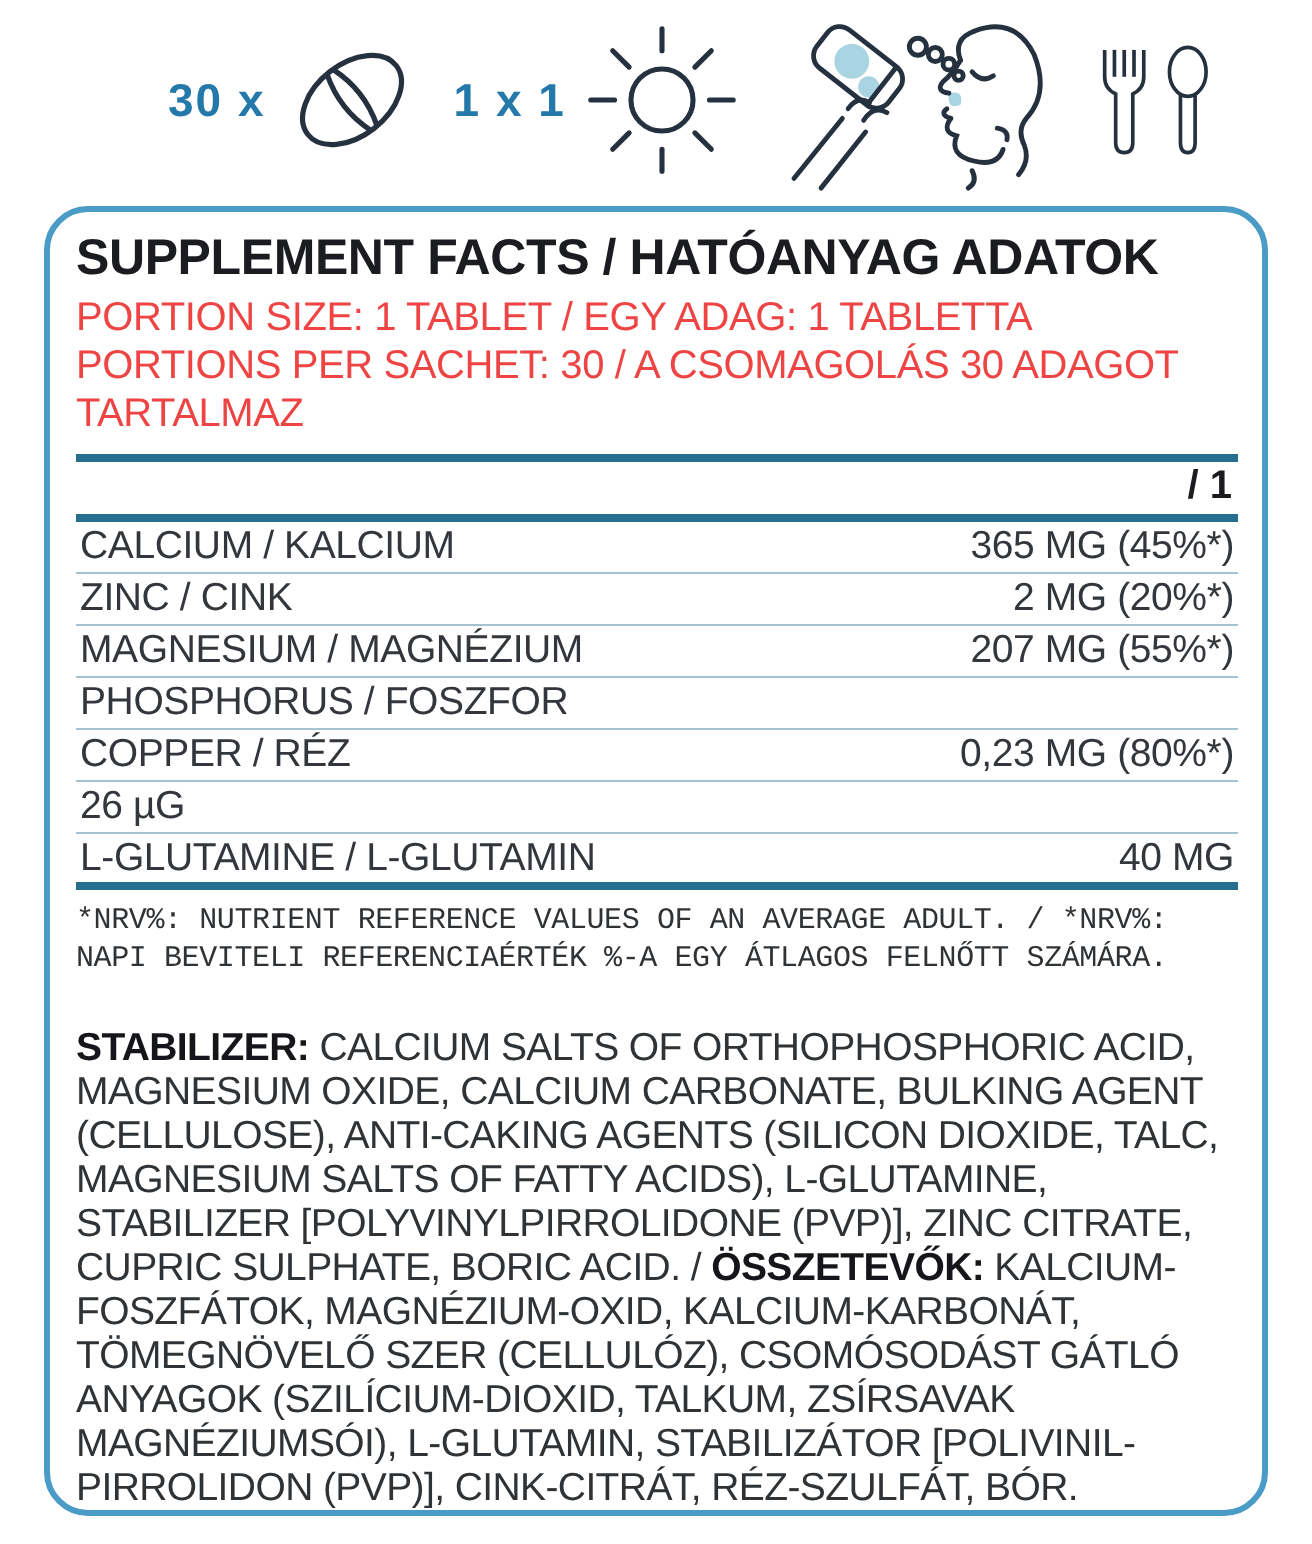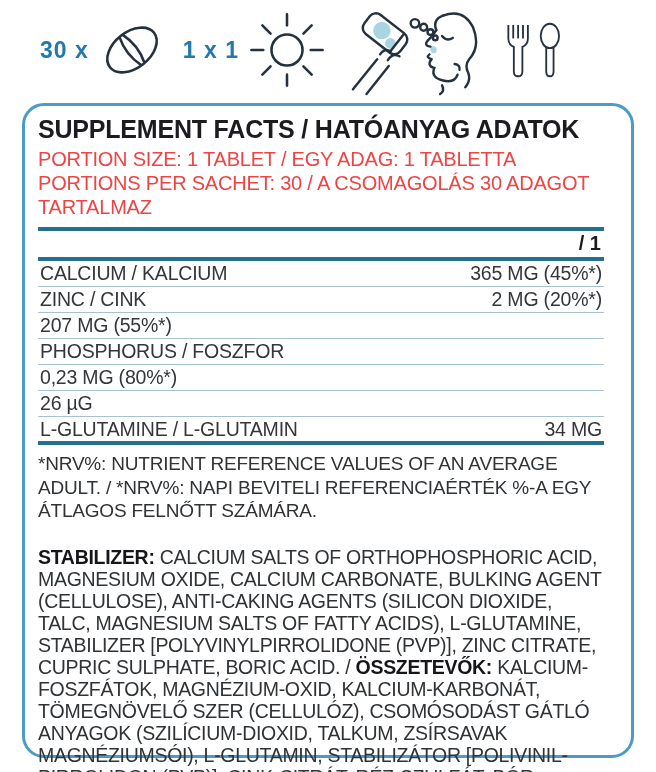--- a/index.html
+++ b/index.html
@@ -4,32 +4,32 @@
 <style>
   html,body{margin:0;padding:0;}
   body{
     width:656px;height:772px;background:#ffffff;position:relative;overflow:hidden;
     font-family:"Liberation Sans", sans-serif;
     -webkit-font-smoothing:antialiased;
   }
   
   .icons-row{
     position:absolute;left:0;top:0;width:656px;height:100px;
-    display:flex;align-items:center;padding-left:40px;box-sizing:border-box;gap:10px;
+    display:flex;align-items:center;padding-left:84px;box-sizing:border-box;gap:10px;
   }
   .qty-label{
     font-size:23px;font-weight:bold;color:#2478aa;letter-spacing:1px;white-space:nowrap;
   }
   .icn{flex:0 0 auto;display:block;}
 
   
   .panel{
     position:absolute;left:22px;top:103px;width:612px;height:655px;box-sizing:border-box;
     border:3.5px solid #4a9bc6;border-radius:22px;
-    padding:7px 27px 0 13px;
+    padding:7px 12px 0 13px;
   }
   .panel-title{
     font-size:25px;font-weight:bold;color:#1b1c1f;letter-spacing:-0.2px;
     margin:2px 0 3px 0;white-space:nowrap;
   }
   .portion{
     font-size:20px;color:#ef4444;line-height:1.2;letter-spacing:-0.2px;
   }
   .head-rule{height:0;border-top:4.5px solid #26708f;margin-top:8px;}
   .col-head{
@@ -44,21 +44,21 @@
     font-size:19.5px;color:#33373b;letter-spacing:-0.2px;
     padding:1px 2px 1.5px 2px;
     border-bottom:1.5px solid #a7c2cf;
     line-height:1.15;
   }
   .nutrient-row:last-child{border-bottom:none;}
   .nutrient-name{white-space:nowrap;}
   .nutrient-amount{white-space:nowrap;}
   .foot-rule{height:0;border-top:4.5px solid #26708f;}
   .nrv{
-    margin-top:7px;font-size:19px;color:#2f3336;line-height:1.22;letter-spacing:-0.2px;
+    margin-top:7px;font-size:15px;color:#2f3336;line-height:1.22;letter-spacing:-0.2px;font-family:Liberation Mono, monospace;
   }
   .ingredients{
     margin-top:24px;font-size:19.5px;color:#2f3336;line-height:1.13;letter-spacing:-0.3px;
   }
   .ingredients b{color:#151619;}
 </style>
 </head>
 <body>
 
 <div class="icons-row">
@@ -155,38 +155,40 @@
         <span class="nutrient-name">CALCIUM / KALCIUM</span>
         <span class="nutrient-amount">365 MG (45%*)</span>
       </div>
 
       <div class="nutrient-row">
         <span class="nutrient-name">ZINC / CINK</span>
         <span class="nutrient-amount">2 MG (20%*)</span>
       </div>
 
       <div class="nutrient-row">
+        <span class="nutrient-name">MAGNESIUM / MAGNÉZIUM</span>
         <span class="nutrient-amount">207 MG (55%*)</span>
       </div>
 
       <div class="nutrient-row">
         <span class="nutrient-name">PHOSPHORUS / FOSZFOR</span>
       </div>
 
       <div class="nutrient-row">
+        <span class="nutrient-name">COPPER / RÉZ</span>
         <span class="nutrient-amount">0,23 MG (80%*)</span>
       </div>
 
       <div class="nutrient-row">
         <span class="nutrient-amount">26 µG</span>
       </div>
 
       <div class="nutrient-row">
         <span class="nutrient-name">L-GLUTAMINE / L-GLUTAMIN</span>
-        <span class="nutrient-amount">34 MG</span>
+        <span class="nutrient-amount">40 MG</span>
       </div>
     </div>
 
   <div class="foot-rule"></div>
 
   <div class="nrv">*NRV%: NUTRIENT REFERENCE VALUES OF AN AVERAGE ADULT. / *NRV%: NAPI BEVITELI REFERENCIAÉRTÉK %-A EGY ÁTLAGOS FELNŐTT SZÁMÁRA.</div>
 
   <div class="ingredients">
     <b>STABILIZER:</b>
     <span>CALCIUM SALTS OF ORTHOPHOSPHORIC ACID, MAGNESIUM OXIDE, CALCIUM CARBONATE, BULKING AGENT (CELLULOSE), ANTI-CAKING AGENTS (SILICON DIOXIDE, TALC, MAGNESIUM SALTS OF FATTY ACIDS), L-GLUTAMINE, STABILIZER [POLYVINYLPIRROLIDONE (PVP)], ZINC CITRATE, CUPRIC SULPHATE, BORIC ACID. /</span>

